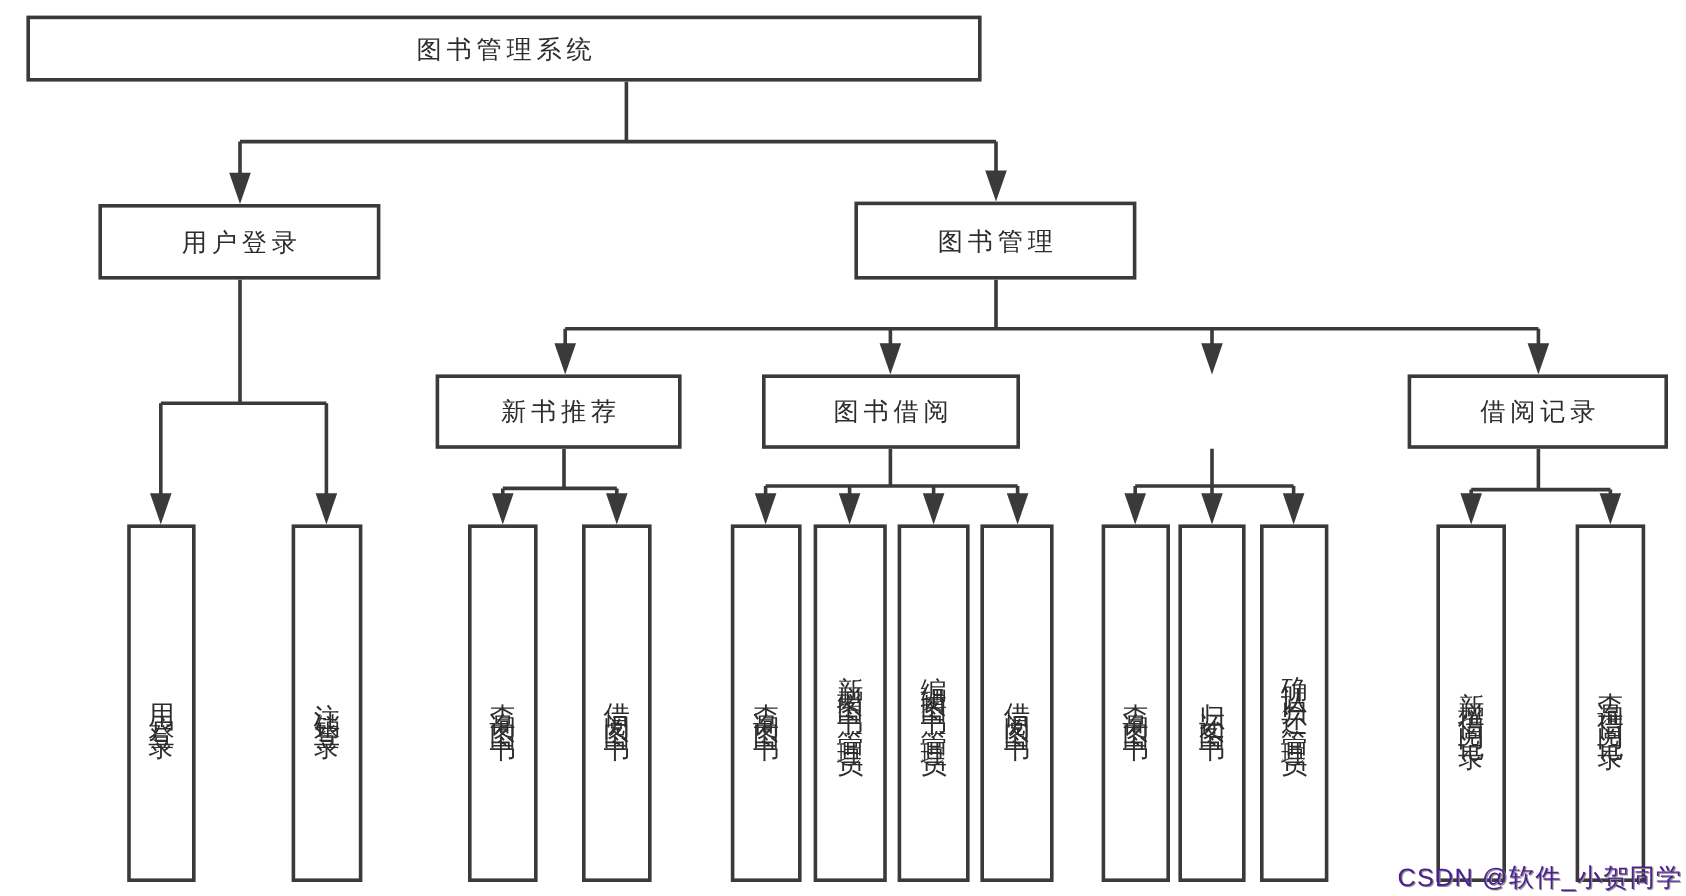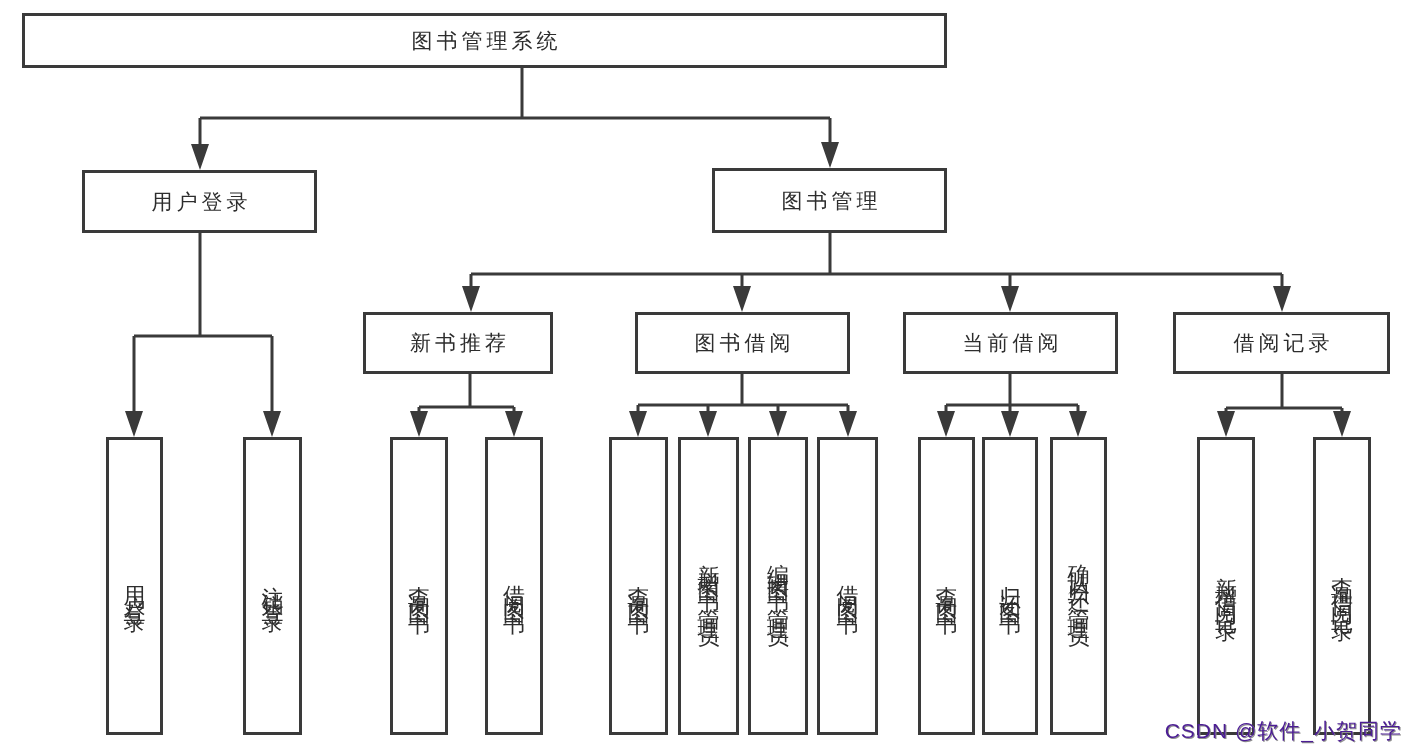--- a/index.html
+++ b/index.html
@@ -29,24 +29,24 @@
   .leaf .v-label{
     writing-mode:vertical-rl;
     text-orientation:mixed;
     font-size:22px;
     letter-spacing:9px;
     line-height:1;
     color:#2d2d2d;
     white-space:nowrap;
   }
   
-  .n-root{left:22px;top:13px;width:925px;height:55px;}
+  .n-root{left:22px;top:13px;width:796px;height:55px;}
   .n-user-login{left:82px;top:170px;width:235px;height:63px;}
   .n-book-mgmt{left:712px;top:168px;width:235px;height:65px;}
-  .n-new-rec{left:363px;top:312px;width:190px;height:62px;}
+  .n-new-rec{left:363px;top:312px;width:205px;height:62px;}
   .n-borrow{left:635px;top:312px;width:215px;height:62px;align-items:center;}
   .n-current{left:903px;top:312px;width:215px;height:62px;}
   .n-records{left:1173px;top:312px;width:217px;height:62px;}
   .leaf{top:437px;height:298px;}
   .lf-1{left:106px;width:57px;}
   .lf-2{left:243px;width:59px;}
   .lf-3{left:390px;width:58px;}
   .lf-4{left:485px;width:58px;}
   .lf-5{left:609px;width:59px;}
   .lf-6{left:678px;width:61px;}
@@ -99,23 +99,20 @@
   <div class="node n-book-mgmt">
     <span class="h-label">图书管理</span>
   </div>
 
   <div class="node n-new-rec">
     <span class="h-label">新书推荐</span>
   </div>
   <div class="node n-borrow">
     <span class="h-label">图书借阅</span>
   </div>
-  <div class="node n-current">
-    <span class="h-label">当前借阅</span>
-  </div>
   <div class="node n-records">
     <span class="h-label">借阅记录</span>
   </div>
 
   <div class="node leaf lf-1">
     <span class="v-label">用户登录</span>
   </div>
   <div class="node leaf lf-2">
     <span class="v-label">注销登录</span>
   </div>

